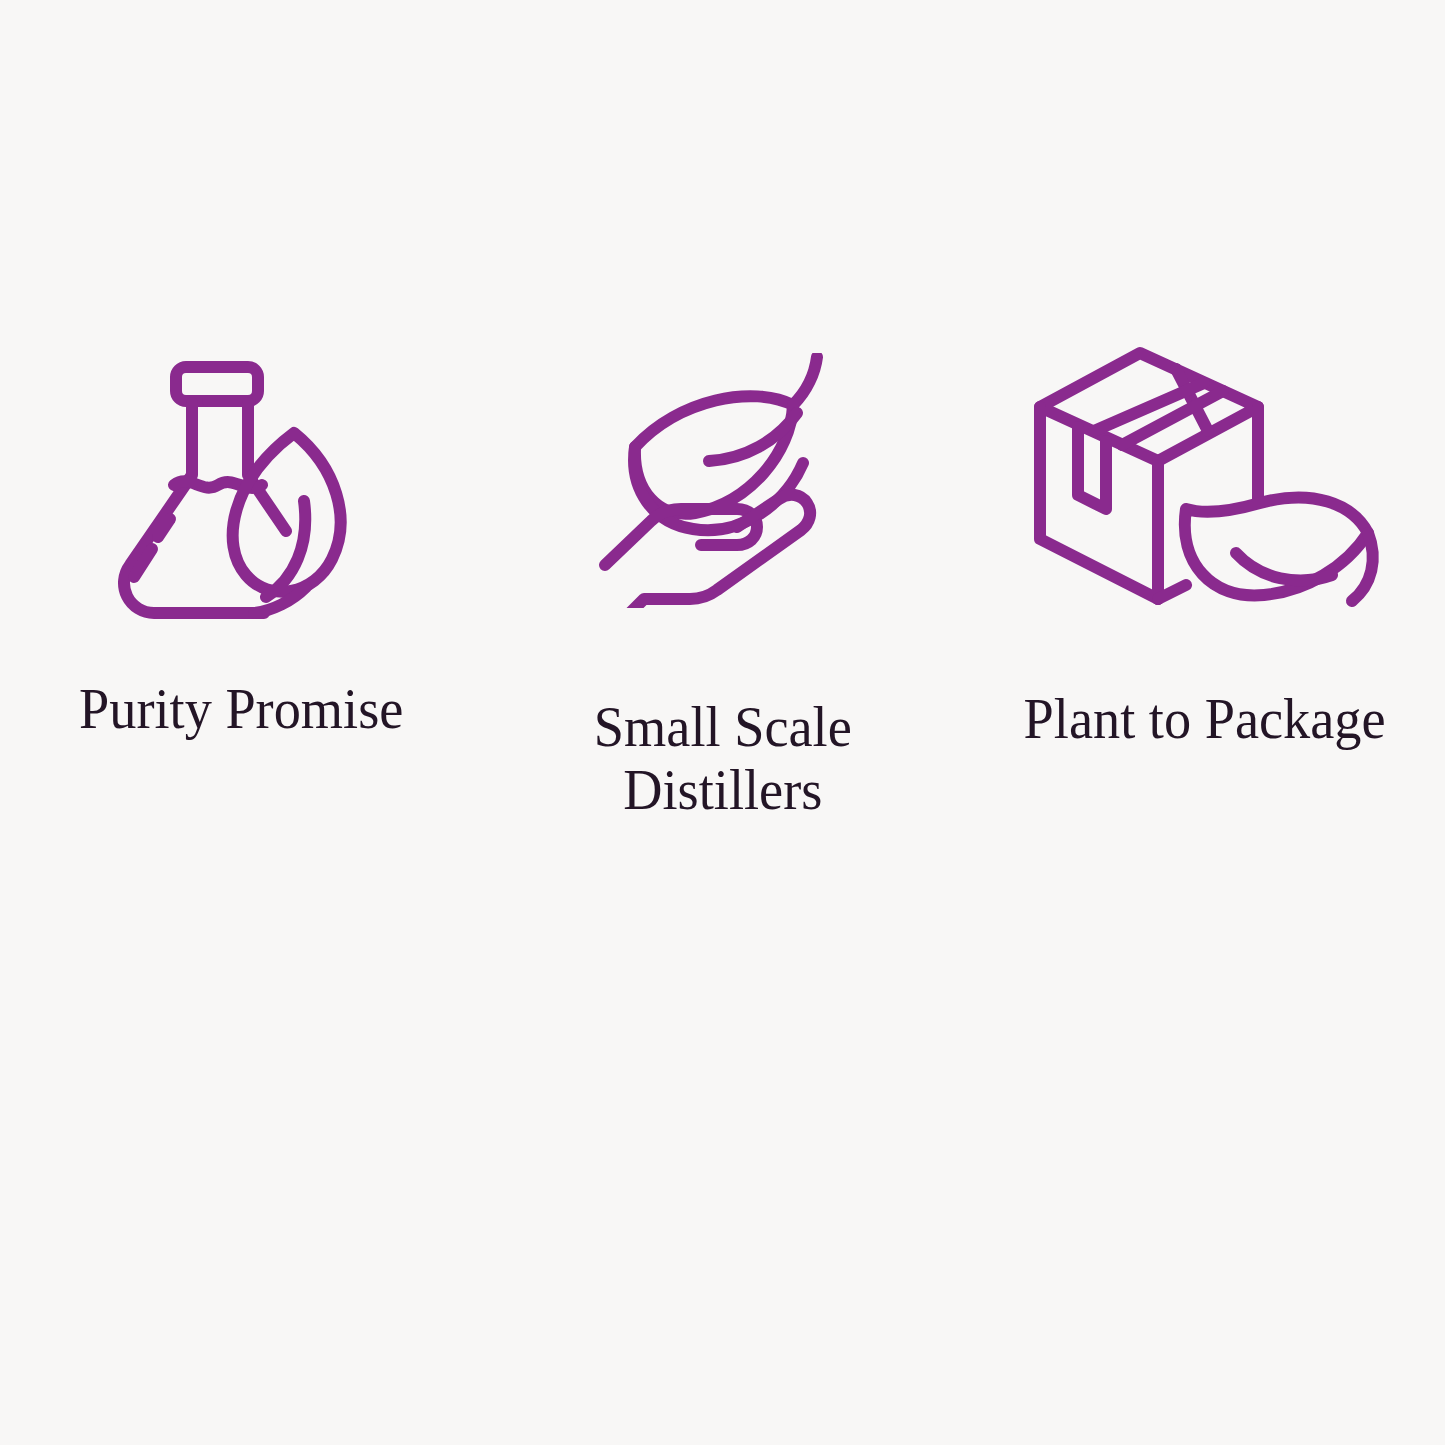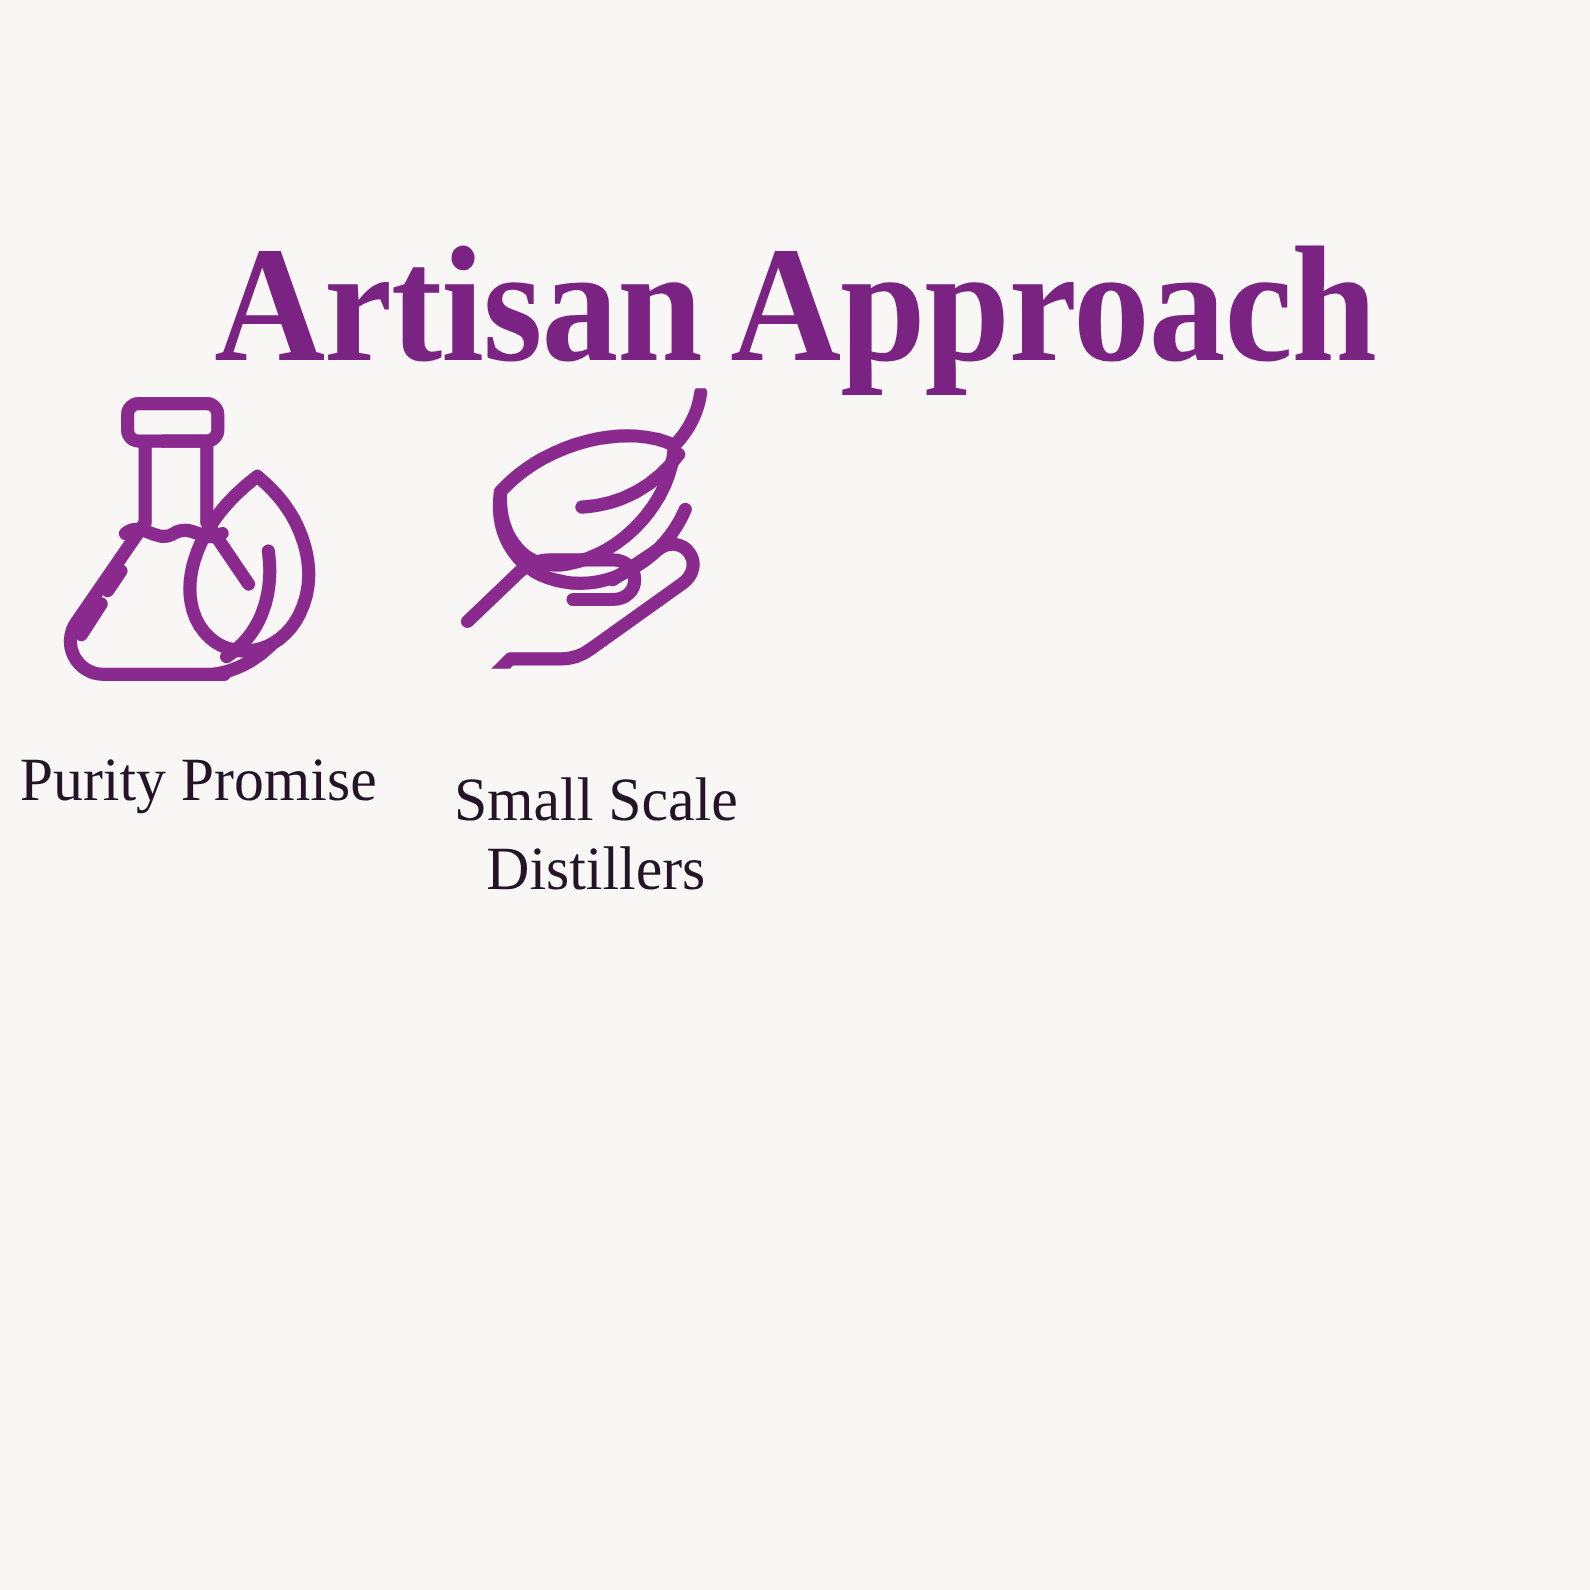--- a/index.html
+++ b/index.html
@@ -44,21 +44,21 @@
   }
 
   
   .feature-grid {
     position: absolute;
     top: 320px;
     left: 0;
     width: 1445px;
     height: 1060px;
     display: grid;
-    grid-template-columns: 1fr 1fr 1fr 1fr;
+    grid-template-columns: 1fr 1fr 1fr;
     grid-template-rows: 1fr 1fr;
   }
 
   .feature-cell {
     position: relative;
     display: flex;
     flex-direction: column;
     align-items: center;
     justify-content: flex-start;
   }
@@ -96,23 +96,20 @@
   .cell-2 .feature-label { margin-top: 66px; }
 
   .cell-3 .icon-box { margin-top: 6px; }
   .cell-3 .feature-label { margin-top: 62px; }
 </style>
 </head>
 <body>
 
 <div class="page">
 
-  <div class="title-wrap">
-    <h1 class="page-title">Artisan Approach</h1>
-  </div>
 
   <div class="feature-grid">
 
     <div class="feature-cell cell-0">
       <div class="icon-box">
         <svg width="266" height="290" viewBox="0 0 266 290" fill="none" stroke="#8A2A8E" stroke-width="12" stroke-linecap="round" stroke-linejoin="round" aria-hidden="true">
 
           <path d="M78 26 h62 a10 10 0 0 1 10 10 v14 a10 10 0 0 1 -10 10 h-62 a10 10 0 0 1 -10 -10 v-14 a10 10 0 0 1 10 -10 z"></path>
 
           <path d="M100 60 h42"></path>
@@ -149,15 +146,44 @@
 
           <path name="vein" d="M112 108 c36 -2 68 -20 88 -48"></path>
 
           <path d="M8 212 l46 -44 c8 -8 19 -12 30 -12 h56 c12 0 20 8 20 18 c0 10 -8 18 -20 18 h-36"></path>
           <path d="M140 174 l42 -28 c10 -7 22 -5 28 4 c6 9 3 20 -6 27 l-84 60 c-8 6 -17 9 -27 9 h-46 l-28 28"></path>
         </svg>
       </div>
       <div class="feature-label">Small Scale Distillers</div>
     </div>
 
+    <div class="feature-cell cell-3">
+      <div class="icon-box">
+        <svg width="372" height="270" viewBox="0 0 372 270" fill="none" stroke="#8A2A8E" stroke-width="12" stroke-linecap="round" stroke-linejoin="round" aria-hidden="true">
+
+          <path d="M122 12 L240 66 L140 120 L22 66 z"></path>
+
+          <path d="M158 28 L190 90"></path>
+          <path d="M186 42 L76 90"></path>
+
+          <path d="M196 46 L228 96" stroke-opacity="0"></path>
+          <path d="M205 50 L104 104"></path>
+
+          <path d="M22 66 v132 l118 60"></path>
+
+          <path d="M140 120 v138"></path>
+
+          <path d="M240 66 v94"></path>
+
+          <path d="M60 86 v68 l28 14 v-68"></path>
+
+          <path d="M140 258 l28 -14"></path>
+
+          <path d="M168 168 c20 6 46 2 74 -6 c52 -14 92 0 108 30 c-22 34 -62 58 -104 62 c-52 5 -86 -32 -78 -86 z"></path>
+          <path d="M350 192 c10 26 4 52 -16 68"></path>
+          <path d="M218 212 c24 26 62 34 96 22"></path>
+        </svg>
+      </div>
+      <div class="feature-label">Plant to Package</div>
+    </div>
 
   </div>
 </div>
 
 </body></html>

